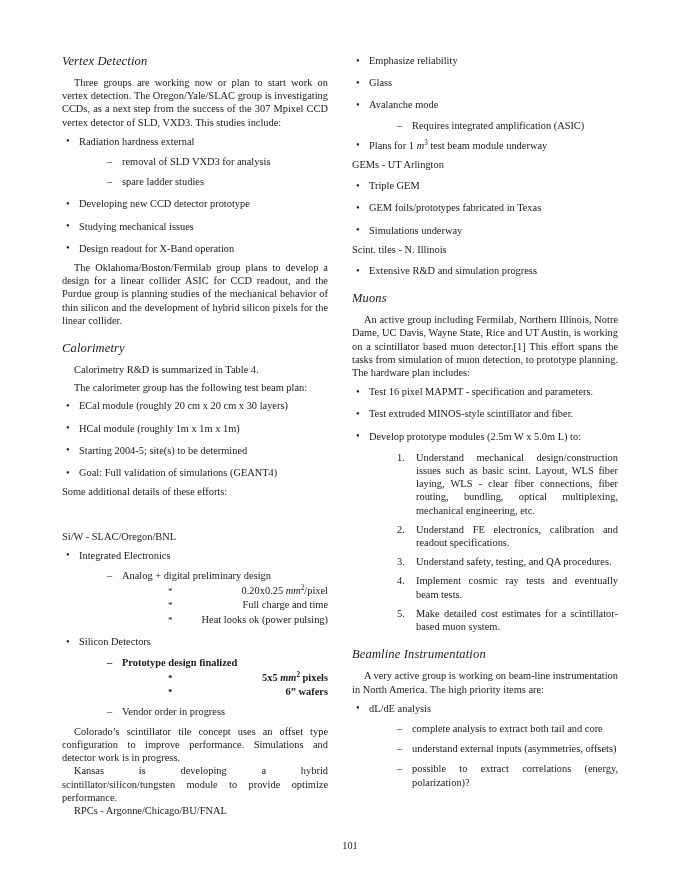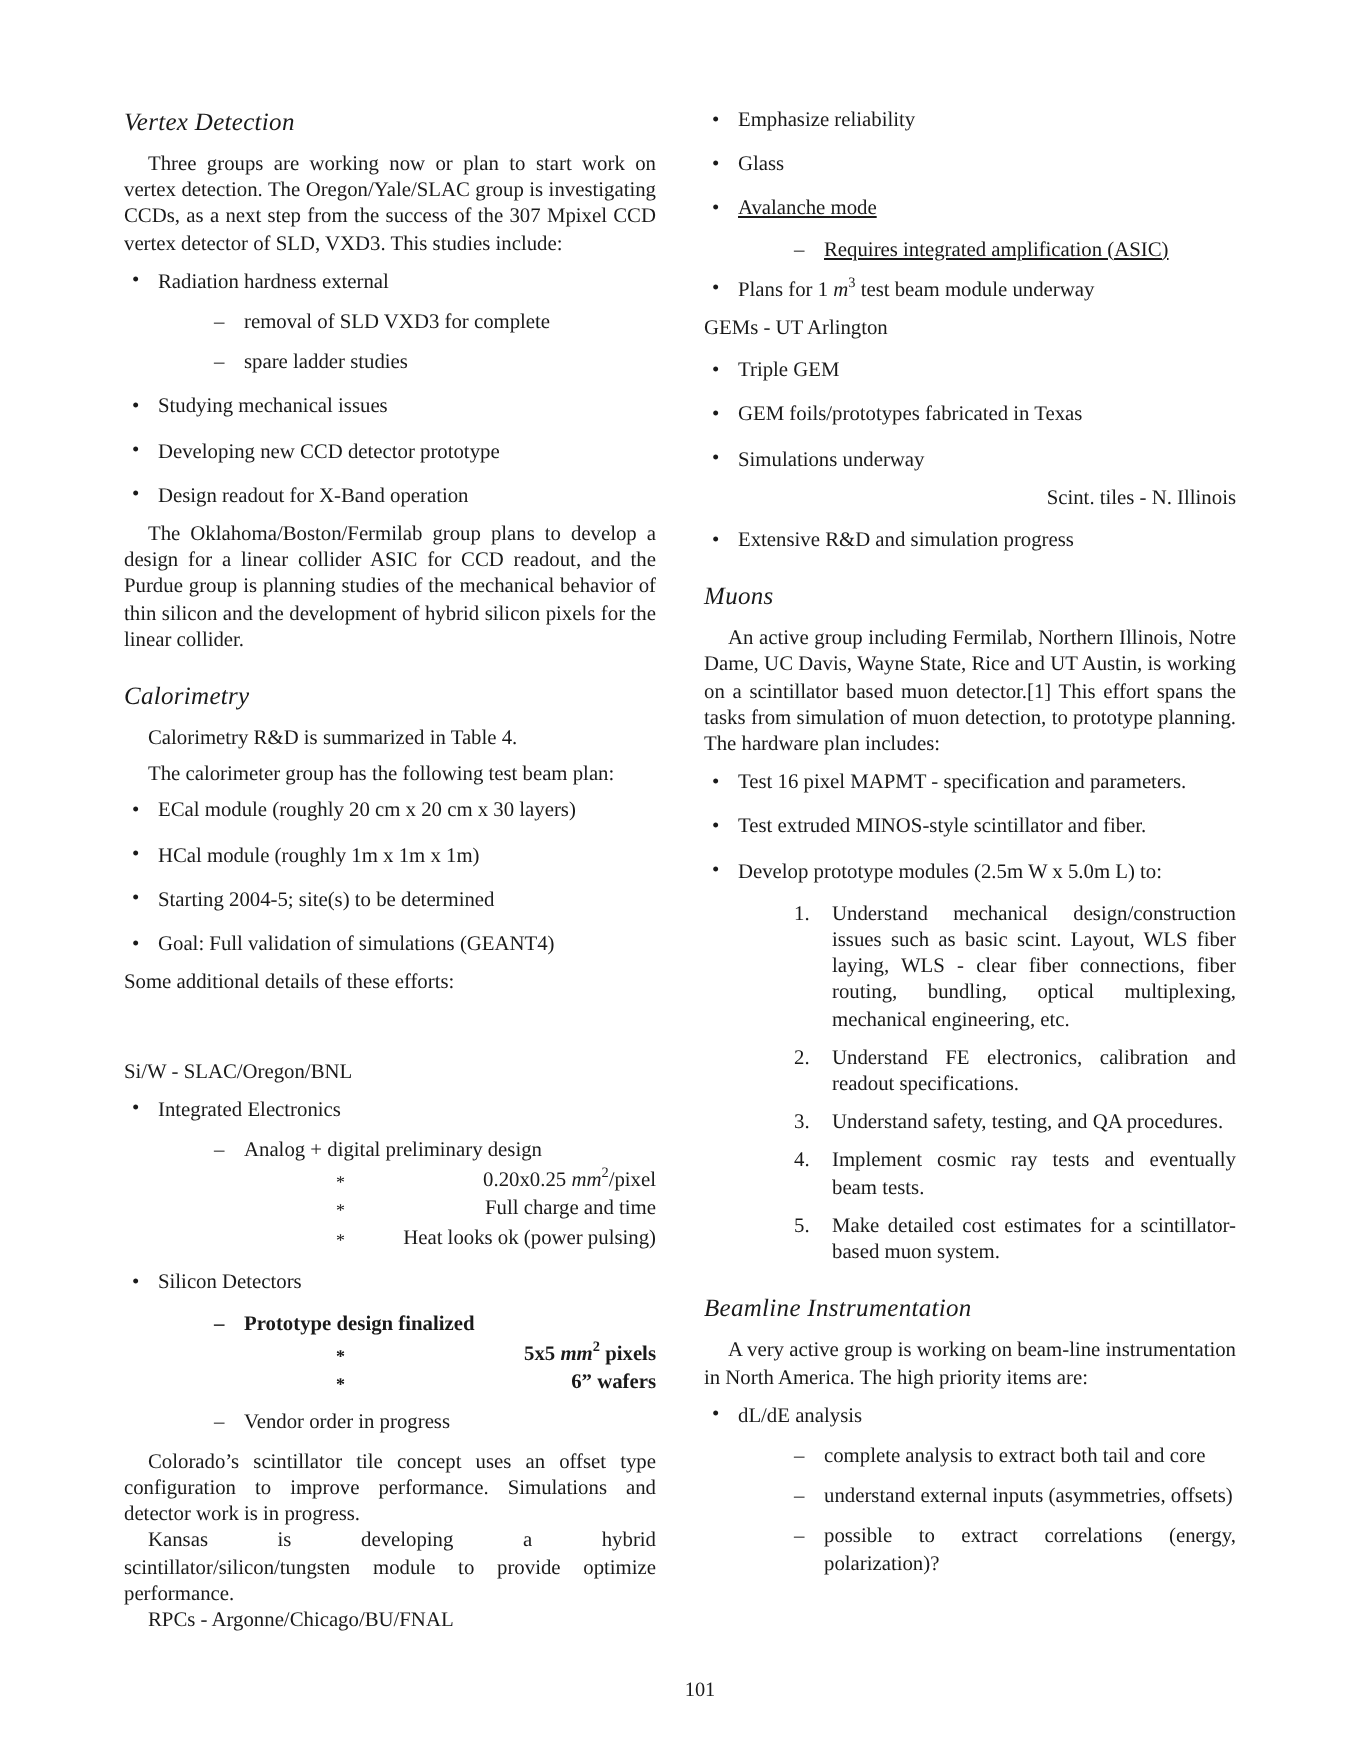--- a/index.html
+++ b/index.html
@@ -182,26 +182,26 @@
     <div class="col">
 
       <h2 class="heading">Vertex Detection</h2>
 
       <p class="para">Three groups are working now or plan to start work on vertex detection. The Oregon/Yale/SLAC group is investigating CCDs, as a next step from the success of the 307 Mpixel CCD vertex detector of SLD, VXD3. This studies include:</p>
 
       <ul class="bullets">
         <li>
           <span>Radiation hardness external</span>
           <ul class="dashes">
-            <li>removal of SLD VXD3 for complete</li>
+            <li>removal of SLD VXD3 for analysis</li>
             <li>spare ladder studies</li>
           </ul>
         </li>
+        <li>Developing new CCD detector prototype</li>
         <li>Studying mechanical issues</li>
-        <li>Developing new CCD detector prototype</li>
         <li class="last">Design readout for X-Band operation</li>
       </ul>
 
       <p class="para">The Oklahoma/Boston/Fermilab group plans to develop a design for a linear collider ASIC for CCD readout, and the Purdue group is planning studies of the mechanical behavior of thin silicon and the development of hybrid silicon pixels for the linear collider.</p>
 
       <h2 class="heading spaced-top">Calorimetry</h2>
 
       <p class="para tight">Calorimetry R&amp;D is summarized in Table 4.</p>
 
       <p class="para tight">The calorimeter group has the following test beam plan:</p>
@@ -252,38 +252,38 @@
 
       <p class="para noindent" style="text-indent:12px;">RPCs - Argonne/Chicago/BU/FNAL</p>
 
     </div>
 
     <div class="col">
 
       <ul class="bullets">
         <li>Emphasize reliability</li>
         <li>Glass</li>
-        <li style="margin-bottom:2px;text-decoration:underline;">
+        <li style="margin-bottom:2px;">
           <span>Avalanche mode</span>
           <ul class="dashes">
             <li style="margin-bottom:2px;">Requires integrated amplification (ASIC)</li>
           </ul>
         </li>
         <li class="last" style="margin-top:7px;"><span>Plans for 1 </span><span class="mathit">m</span><sup>3</sup><span> test beam module underway</span></li>
       </ul>
 
       <p class="plain" style="margin-bottom:8px;">GEMs - UT Arlington</p>
 
       <ul class="bullets">
         <li>Triple GEM</li>
         <li>GEM foils/prototypes fabricated in Texas</li>
         <li class="last">Simulations underway</li>
       </ul>
 
-      <p class="plain" style="margin-bottom:8px;text-align:right;">Scint. tiles - N. Illinois</p>
+      <p class="plain" style="margin-bottom:8px;">Scint. tiles - N. Illinois</p>
 
       <ul class="bullets">
         <li class="last">Extensive R&amp;D and simulation progress</li>
       </ul>
 
       <h2 class="heading spaced-top">Muons</h2>
 
       <p class="para">An active group including Fermilab, Northern Illinois, Notre Dame, UC Davis, Wayne State, Rice and UT Austin, is working on a scintillator based muon detector.[1] This effort spans the tasks from simulation of muon detection, to prototype planning. The hardware plan includes:</p>
 
       <ul class="bullets">

